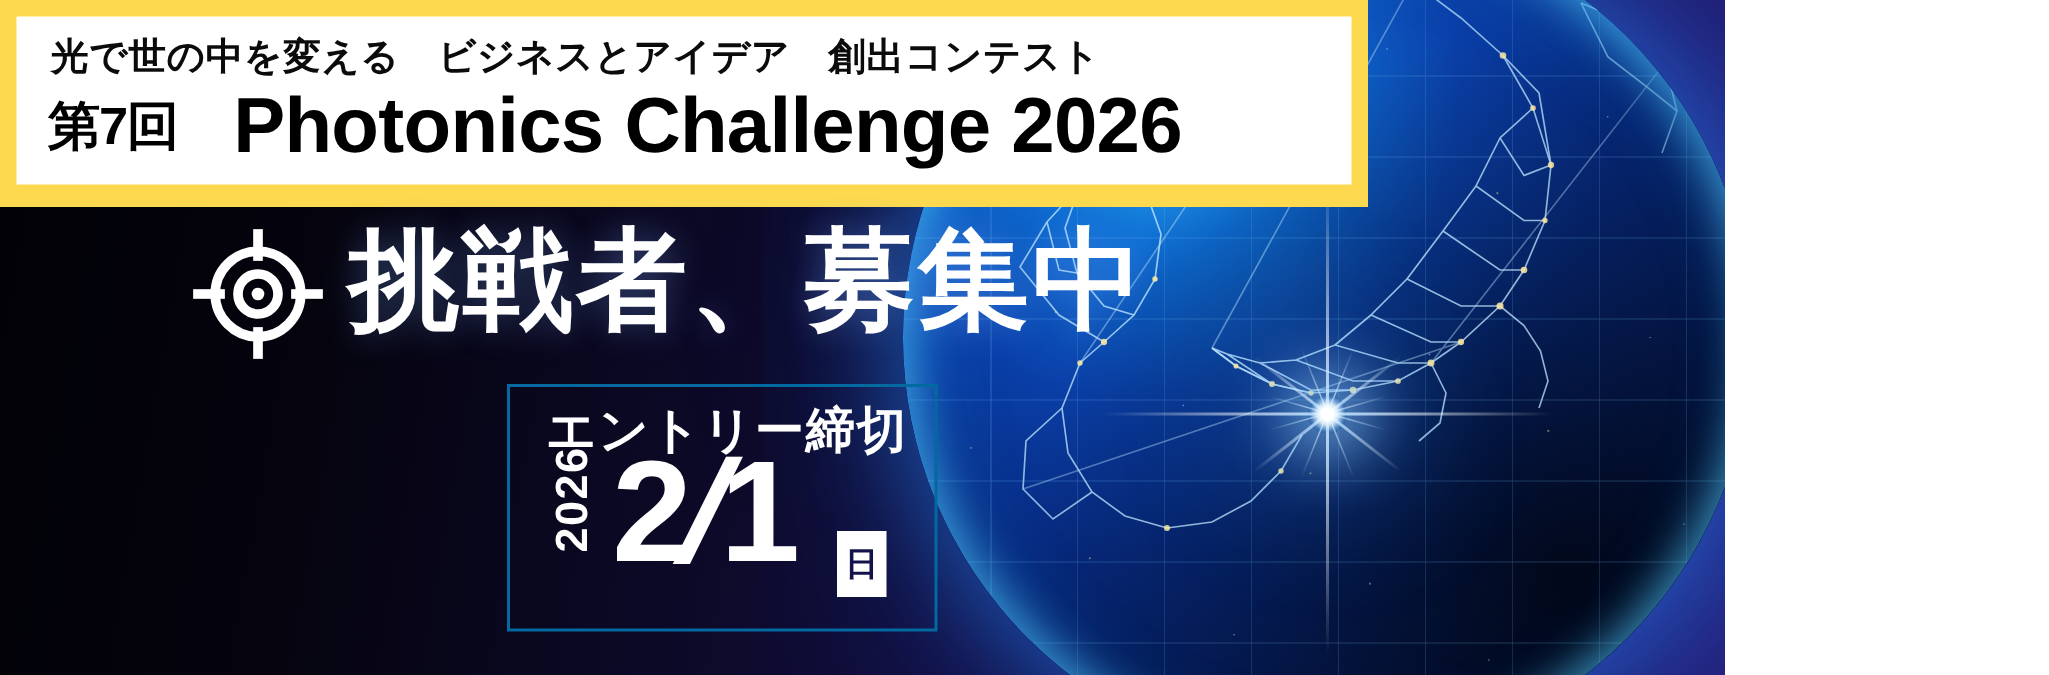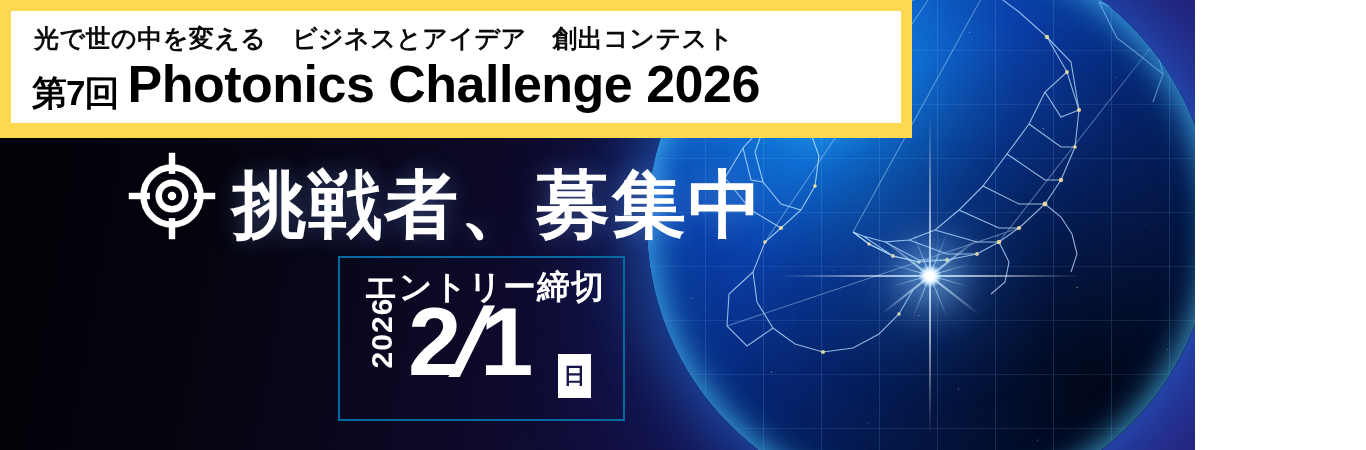--- a/index.html
+++ b/index.html
@@ -3,21 +3,20 @@
 <meta charset="utf-8">
 <style>
   html,body{margin:0;padding:0;background:#fff;}
   body{font-family:"Liberation Sans","DejaVu Sans",sans-serif;}
 
   .banner{
     position:relative;
     width:1150px;height:450px;
     overflow:hidden;
     background:#020208;
-    padding-left:45px;
   }
 
   
   .bg-gradient{
     position:absolute;left:0;top:0;width:1366px;height:450px;
     background:linear-gradient(100deg,#010106 0%,#05040f 18%,#0d0a2a 38%,#171254 58%,#211b6e 76%,#2a2480 92%,#2e2786 100%);
   }
 
   
   .globe-wrap{
@@ -108,29 +107,29 @@
     background:#ffffff;
   }
   .header-sub{
     position:absolute;left:34px;top:26px;
     font-size:25px;font-weight:700;color:#0b0b0b;
     letter-spacing:.5px;white-space:nowrap;line-height:1;
   }
   .header-title{
     position:absolute;left:32px;top:58px;
     white-space:nowrap;line-height:1;color:#000;
-    display:flex;align-items:flex-end;
+    display:flex;align-items:center;gap:28px;
   }
   .header-title .kai{font-size:35px;font-weight:700;letter-spacing:-1px;}
   .header-title .latin{font-size:52px;font-weight:700;letter-spacing:-.5px;margin-left:9px;}
 
   
   .headline-row{
     position:absolute;left:126px;top:150px;
-    display:flex;align-items:flex-end;
+    display:flex;align-items:flex-start;
   }
   .target-icon{width:92px;height:92px;display:block;flex:none;}
   .headline-text{
     margin-left:14px;
     font-size:74px;font-weight:700;color:#ffffff;
     letter-spacing:2px;line-height:1;white-space:nowrap;
     text-shadow:0 0 22px rgba(120,170,255,.32);
   }
 
   

